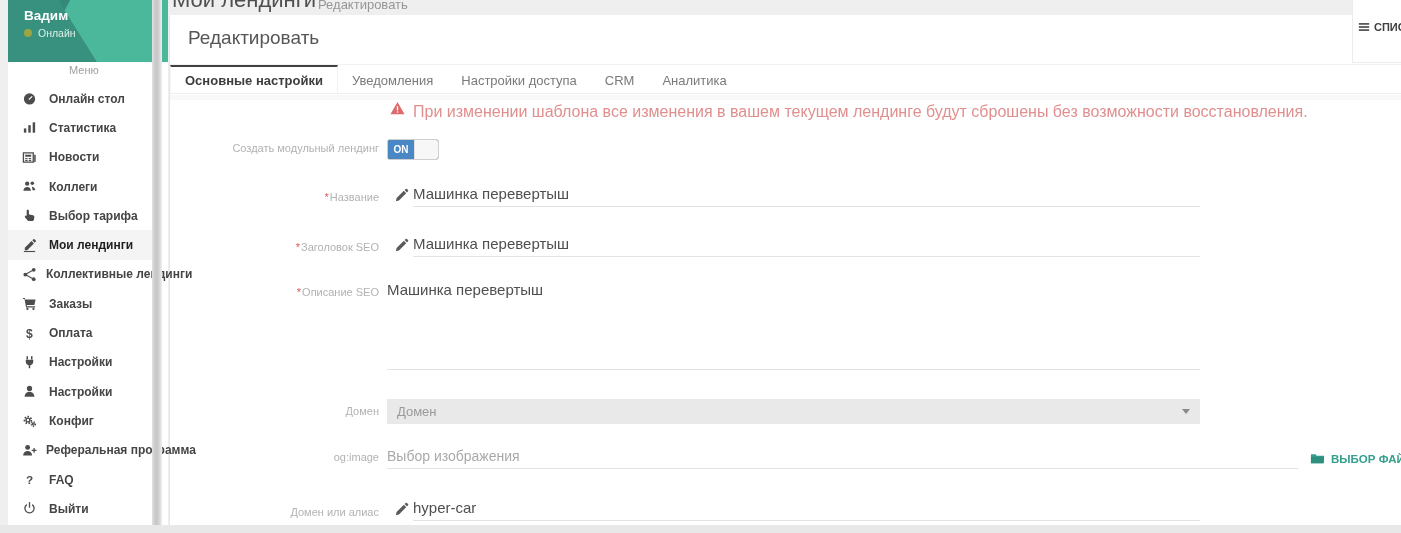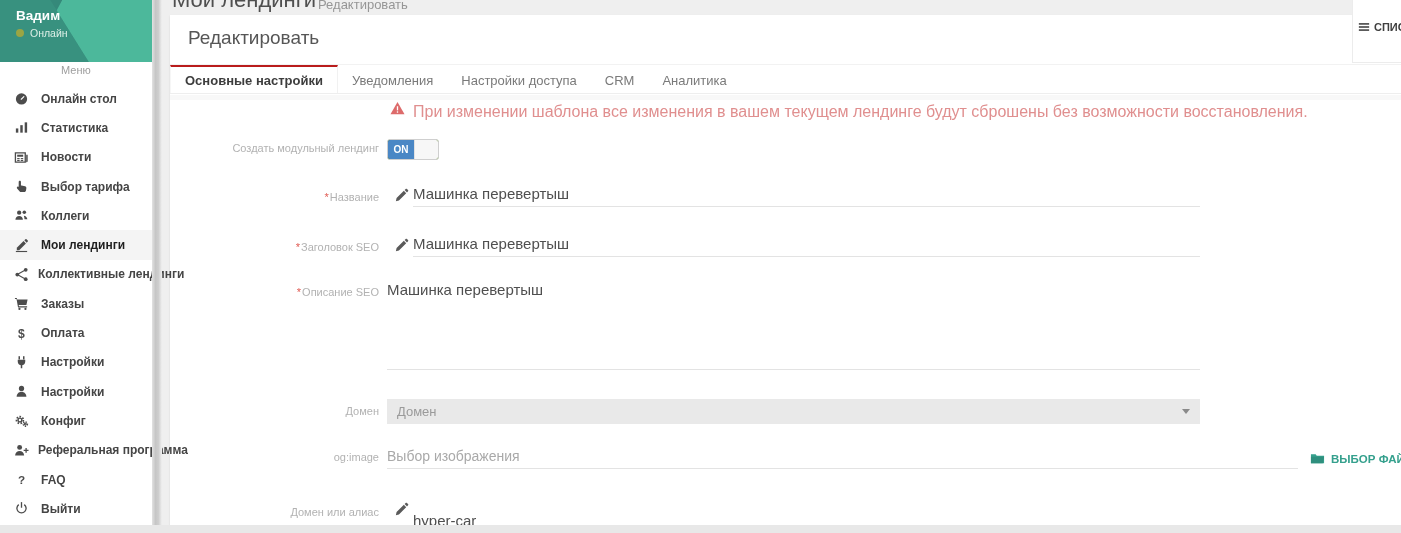--- a/index.html
+++ b/index.html
@@ -1,20 +1,20 @@
 <!DOCTYPE html>
 <html><head>
 <meta charset="utf-8">
 <style>
   * { margin:0; padding:0; box-sizing:border-box; }
   html,body { width:1401px; height:533px; overflow:hidden; }
   body { position:relative; background:#efefef; font-family:"Liberation Sans","DejaVu Sans",sans-serif; color:#4a4a4a; }
 
   
-  .sidebar { position:absolute; left:0; top:0; width:160px; height:525px; background:#fff; z-index:3; }
+  .sidebar { position:absolute; left:8px; top:0; width:160px; height:525px; background:#fff; z-index:3; }
   .side-head { position:relative; height:62px; background:
       linear-gradient(238deg, rgba(0,0,0,0) 55%, #38917f 55.5%),
       linear-gradient(118deg, #35897a 32%, rgba(0,0,0,0) 32.5%),
       #4cb89b; overflow:hidden; }
   .user-name { position:absolute; left:16px; top:8px; color:#fff; font-size:13.5px; font-weight:bold; }
   .user-status { position:absolute; left:16px; top:27px; display:flex; align-items:center; gap:6px; }
   .status-dot { width:8px; height:8px; border-radius:50%; background:#9aa543; }
   .status-text { font-size:10.5px; color:#ddefe7; }
   .menu-label { position:absolute; left:13px; top:64px; font-size:11px; color:#9e9e9e;margin-left:48px; }
   .menu { position:absolute; left:0; top:84px; width:152px; }
@@ -34,21 +34,21 @@
   
   .card { position:absolute; left:170px; top:15px; width:1231px; height:600px; background:#fff;
       box-shadow:0 1px 2px rgba(0,0,0,.10); z-index:2; }
   .card-title { position:absolute; left:18px; top:12px; font-size:19px; color:#565656; }
   .card-head-line { position:absolute; left:0; right:0; top:49px; border-bottom:1px solid #f2f2f2; }
 
   .tabs { position:absolute; left:0; right:0; top:50px; height:29px; display:flex; align-items:stretch;
       border-bottom:1px solid #eee; }
   .tab { padding:0 14px; display:flex; align-items:center; font-size:13px; color:#7a7a7a; cursor:pointer;
       border-top:2px solid transparent; }
-  .tab.active { border-top:2px solid #b91c1c; border-right:1px solid #f1f1f1; border-left:1px solid #f6f6f6;
+  .tab.active { border-top:2px solid #404040; border-right:1px solid #f1f1f1; border-left:1px solid #f6f6f6;
       font-weight:bold; color:#3d3d3d; }
   .tabs-under { position:absolute; left:0; right:0; top:80px; height:5px; background:#f8f8f8; }
 
   .warning-row { position:absolute; left:220px; top:86px; display:flex; align-items:flex-start; gap:8px; }
   .warning-text { font-size:16px; color:#e08f8f; padding-top:2px; }
 
   .f-label { position:absolute; left:4px; width:205px; text-align:right; font-size:11px; color:#b2b2b2; white-space:nowrap; }
   .f-label.req::before { content:"*"; color:#e05a52; margin-right:1px; }
 
   .toggle { position:absolute; left:217px; top:124px; width:52px; height:21px; border:1px solid #cfcfcf;
@@ -125,35 +125,35 @@
             <rect x="7.2" y="8.6" width="2.6" height="1.2"></rect>
             <rect x="3.4" y="10.6" width="2.6" height="1.2"></rect>
             <rect x="7.2" y="10.6" width="2.6" height="1.2"></rect>
           </svg>
         </span>
         <span class="mi-label">Новости</span>
       </div>
       <div class="menu-item">
         <span class="mi-icon">
           <svg width="15" height="15" viewBox="0 0 16 16" fill="#4c4c4c">
-            <path d="M6.2 1.8c.7 0 1.2.5 1.2 1.2v4h.6l3.8.7c.9.2 1.5 1 1.4 1.9l-.4 2.7c-.1.9-.9 1.6-1.8 1.6H7.4c-.5 0-1-.2-1.3-.6L3.3 10c-.4-.5-.4-1.2.1-1.6.4-.4 1.1-.4 1.5 0l.1.1V3c0-.7.5-1.2 1.2-1.2z"></path>
-          </svg>
-        </span>
-        <span class="mi-label">Выбор тарифа</span>
-      </div>
-      <div class="menu-item">
-        <span class="mi-icon">
-          <svg width="15" height="15" viewBox="0 0 16 16" fill="#4c4c4c">
             <circle cx="5.5" cy="5" r="2.3"></circle>
             <path d="M1.5 12.5c0-2.2 1.8-4 4-4s4 1.8 4 4z"></path>
             <circle cx="11" cy="4.6" r="1.9"></circle>
             <path d="M10.5 8.2c2 .1 3.7 1.8 3.7 3.9h-3c0-1.5-.3-2.9-.7-3.9z"></path>
           </svg>
         </span>
         <span class="mi-label">Коллеги</span>
+      </div>
+      <div class="menu-item">
+        <span class="mi-icon">
+          <svg width="15" height="15" viewBox="0 0 16 16" fill="#4c4c4c">
+            <path d="M6.2 1.8c.7 0 1.2.5 1.2 1.2v4h.6l3.8.7c.9.2 1.5 1 1.4 1.9l-.4 2.7c-.1.9-.9 1.6-1.8 1.6H7.4c-.5 0-1-.2-1.3-.6L3.3 10c-.4-.5-.4-1.2.1-1.6.4-.4 1.1-.4 1.5 0l.1.1V3c0-.7.5-1.2 1.2-1.2z"></path>
+          </svg>
+        </span>
+        <span class="mi-label">Выбор тарифа</span>
       </div>
       <div class="menu-item active">
         <span class="mi-icon">
           <svg width="15" height="15" viewBox="0 0 16 16" fill="#4c4c4c">
             <path d="M3 10.5L10.2 3.3l2.5 2.5L5.5 13H3z"></path>
             <path d="M11 2.5l1.2-1.2c.3-.3.8-.3 1.1 0L14.7 2.7c.3.3.3.8 0 1.1L13.5 5z"></path>
             <rect x="2" y="13.8" width="12" height="1.2"></rect>
           </svg>
         </span>
         <span class="mi-label">Мои лендинги</span>
@@ -304,21 +304,21 @@
         <path d="M1 3.5h5l1.2 1.6H15V13H1z" fill="#35a08d"></path>
         <path d="M1 6h14l-1.4 7H1z" fill="#2f8f7e"></path>
       </svg>
     <span>ВЫБОР ФАЙЛА</span>
   </div>
 
   <div class="f-label" style="top:491px;">Домен или алиас</div>
   <svg class="pencil" style="left:225px; top:487px;" viewBox="0 0 16 16" fill="#5a5a5a">
       <path d="M1.8 11.5l-.8 3.5 3.5-.8 8.3-8.3-2.7-2.7zM11 2.3l1.2-1.2c.4-.4 1-.4 1.4 0l1.3 1.3c.4.4.4 1 0 1.4L13.7 5z"></path>
     </svg>
-  <input class="line-input" style="left: 243px; top: 493px; width: 787px;" value="hyper-car">
+  <input class="line-input" style="left: 243px; top: 480px; width: 787px;" value="hyper-car">
 </div>
 
 <div class="list-panel">
   <div class="list-btn">
     <svg width="12" height="12" viewBox="0 0 14 14" fill="#3f3f3f">
         <rect x="1" y="2.5" width="12" height="1.8"></rect>
         <rect x="1" y="6.1" width="12" height="1.8"></rect>
         <rect x="1" y="9.7" width="12" height="1.8"></rect>
       </svg>
     <span>СПИСОК</span>

